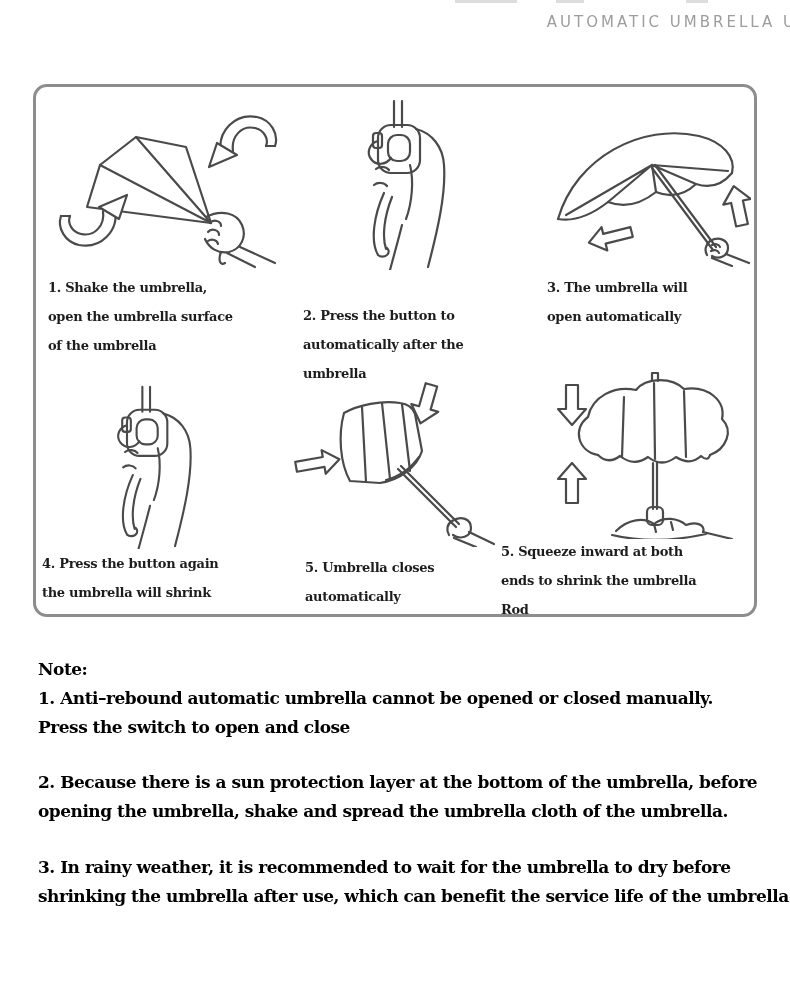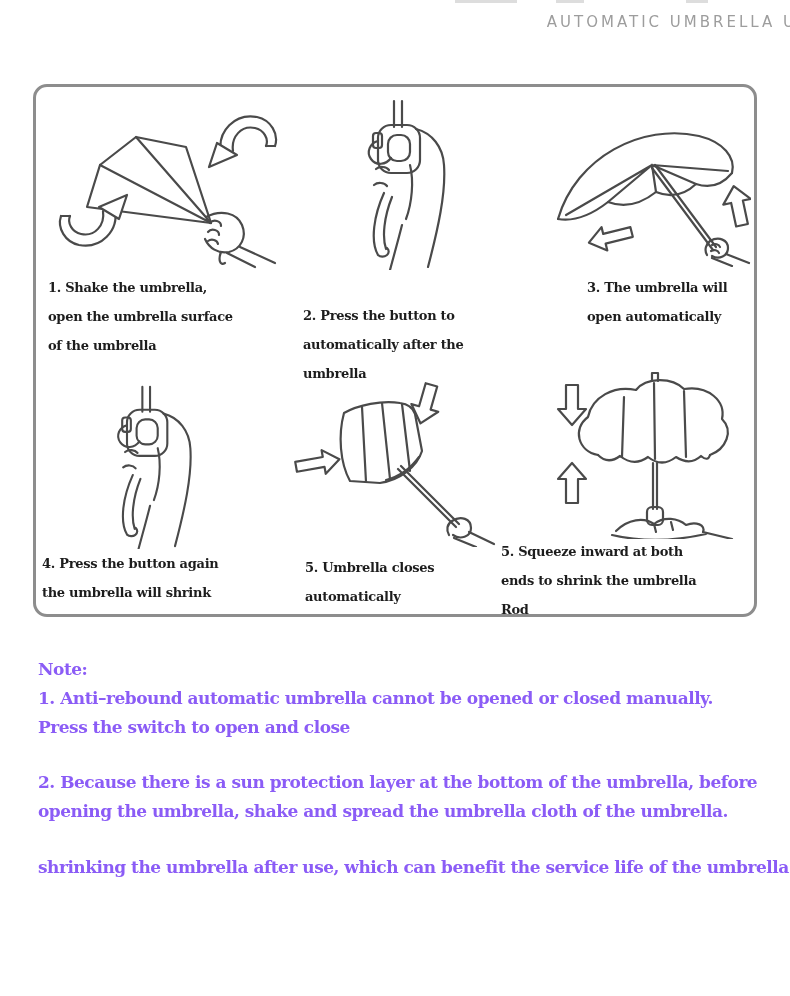--- a/index.html
+++ b/index.html
@@ -21,21 +21,21 @@
   .ill svg{display:block;}
   .line-art{stroke:#4a4a4a;stroke-width:2.2;fill:none;stroke-linecap:round;stroke-linejoin:round;}
   .arrow{fill:#ffffff;stroke:#4a4a4a;stroke-width:2.2;stroke-linejoin:round;}
   .caption{
     position:absolute;font-weight:700;font-size:13px;line-height:29px;
     letter-spacing:-0.3px;color:#1d1d1d;white-space:nowrap;
   }
   .caption span{display:block;}
   .note-label,.note{
     position:absolute;left:38px;font-weight:700;font-size:17px;line-height:29px;
-    letter-spacing:-0.5px;color:#8b5cf6;white-space:nowrap;
+    letter-spacing:-0.5px;color:#000000;white-space:nowrap;
   }
   .note span{display:block;}
 </style>
 </head>
 <body>
 
 <div class="remnant" style="left:455px;width:62px;"></div>
 <div class="remnant" style="left:556px;width:28px;"></div>
 <div class="remnant" style="left:686px;width:22px;"></div>
 
@@ -150,21 +150,21 @@
   <div class="caption" style="left:12px;top:186px;">
     <span>1. Shake the umbrella,</span>
     <span>open the umbrella surface</span>
     <span>of the umbrella</span>
   </div>
   <div class="caption" style="left:267px;top:186px;margin-top:28px;">
     <span>2. Press the button to</span>
     <span>automatically after the</span>
     <span>umbrella</span>
   </div>
-  <div class="caption" style="left:511px;top:186px;margin-left:40px;">
+  <div class="caption" style="left:511px;top:186px;">
     <span>3. The umbrella will</span>
     <span>open automatically</span>
   </div>
   <div class="caption" style="left:6px;top:462px;">
     <span>4. Press the button again</span>
     <span>the umbrella will shrink</span>
   </div>
   <div class="caption" style="left:269px;top:466px;">
     <span>5. Umbrella closes</span>
     <span>automatically</span>
@@ -182,14 +182,15 @@
   <span>1. Anti–rebound automatic umbrella cannot be opened or closed manually.</span>
   <span>Press the switch to open and close</span>
 </div>
 
 <div class="note" style="top:768px;">
   <span>2. Because there is a sun protection layer at the bottom of the umbrella, before</span>
   <span>opening the umbrella, shake and spread the umbrella cloth of the umbrella.</span>
 </div>
 
 <div class="note" style="top:853px;">
+  <span>3. In rainy weather, it is recommended to wait for the umbrella to dry before</span>
   <span>shrinking the umbrella after use, which can benefit the service life of the umbrella</span>
 </div>
 
 </body></html>

